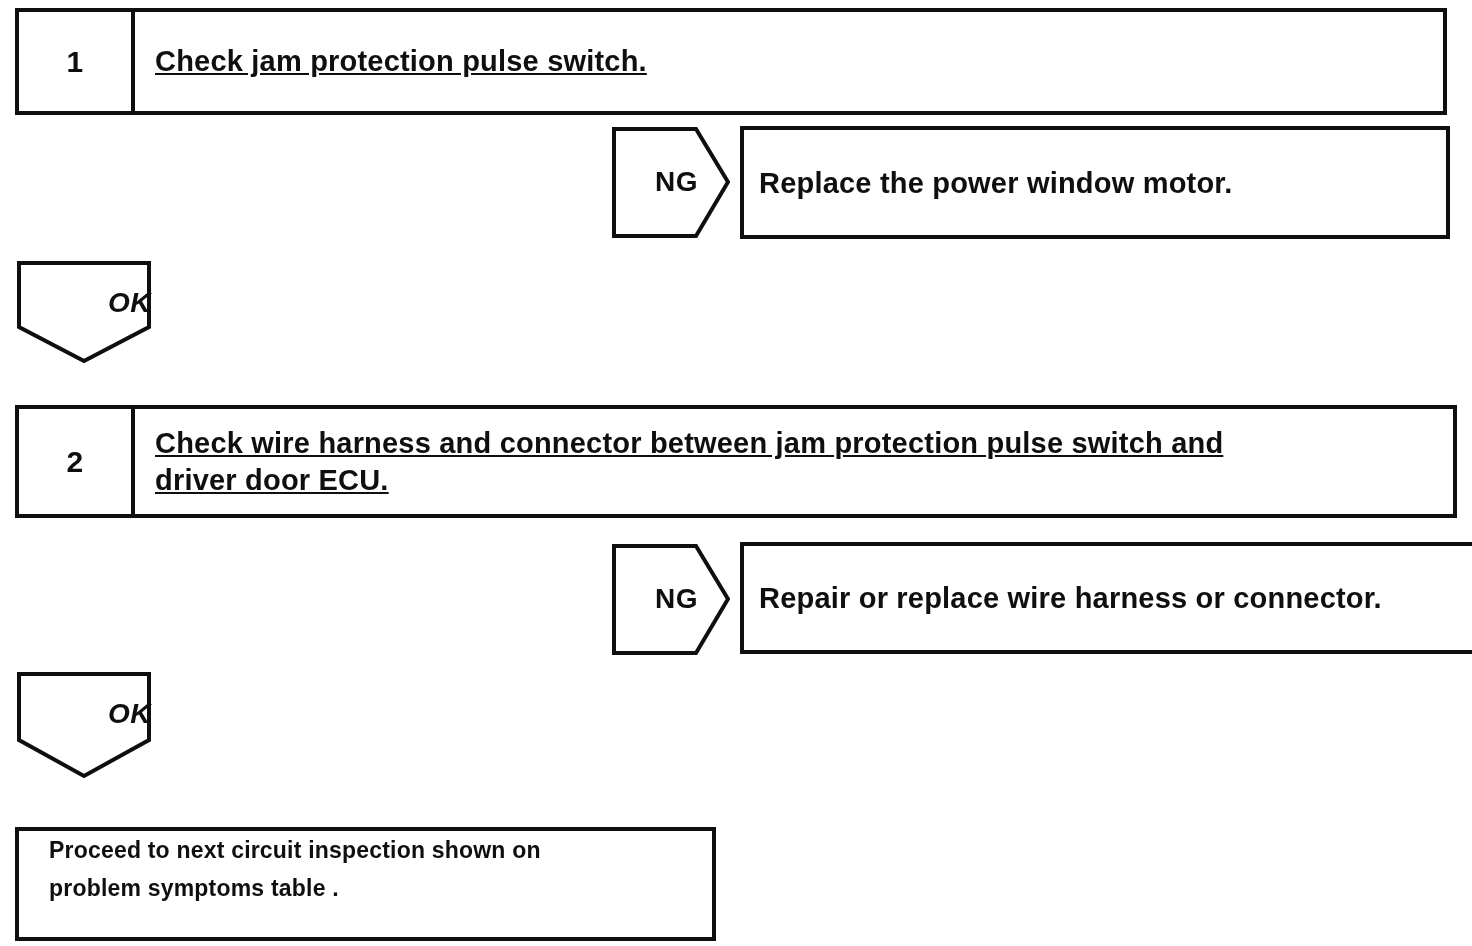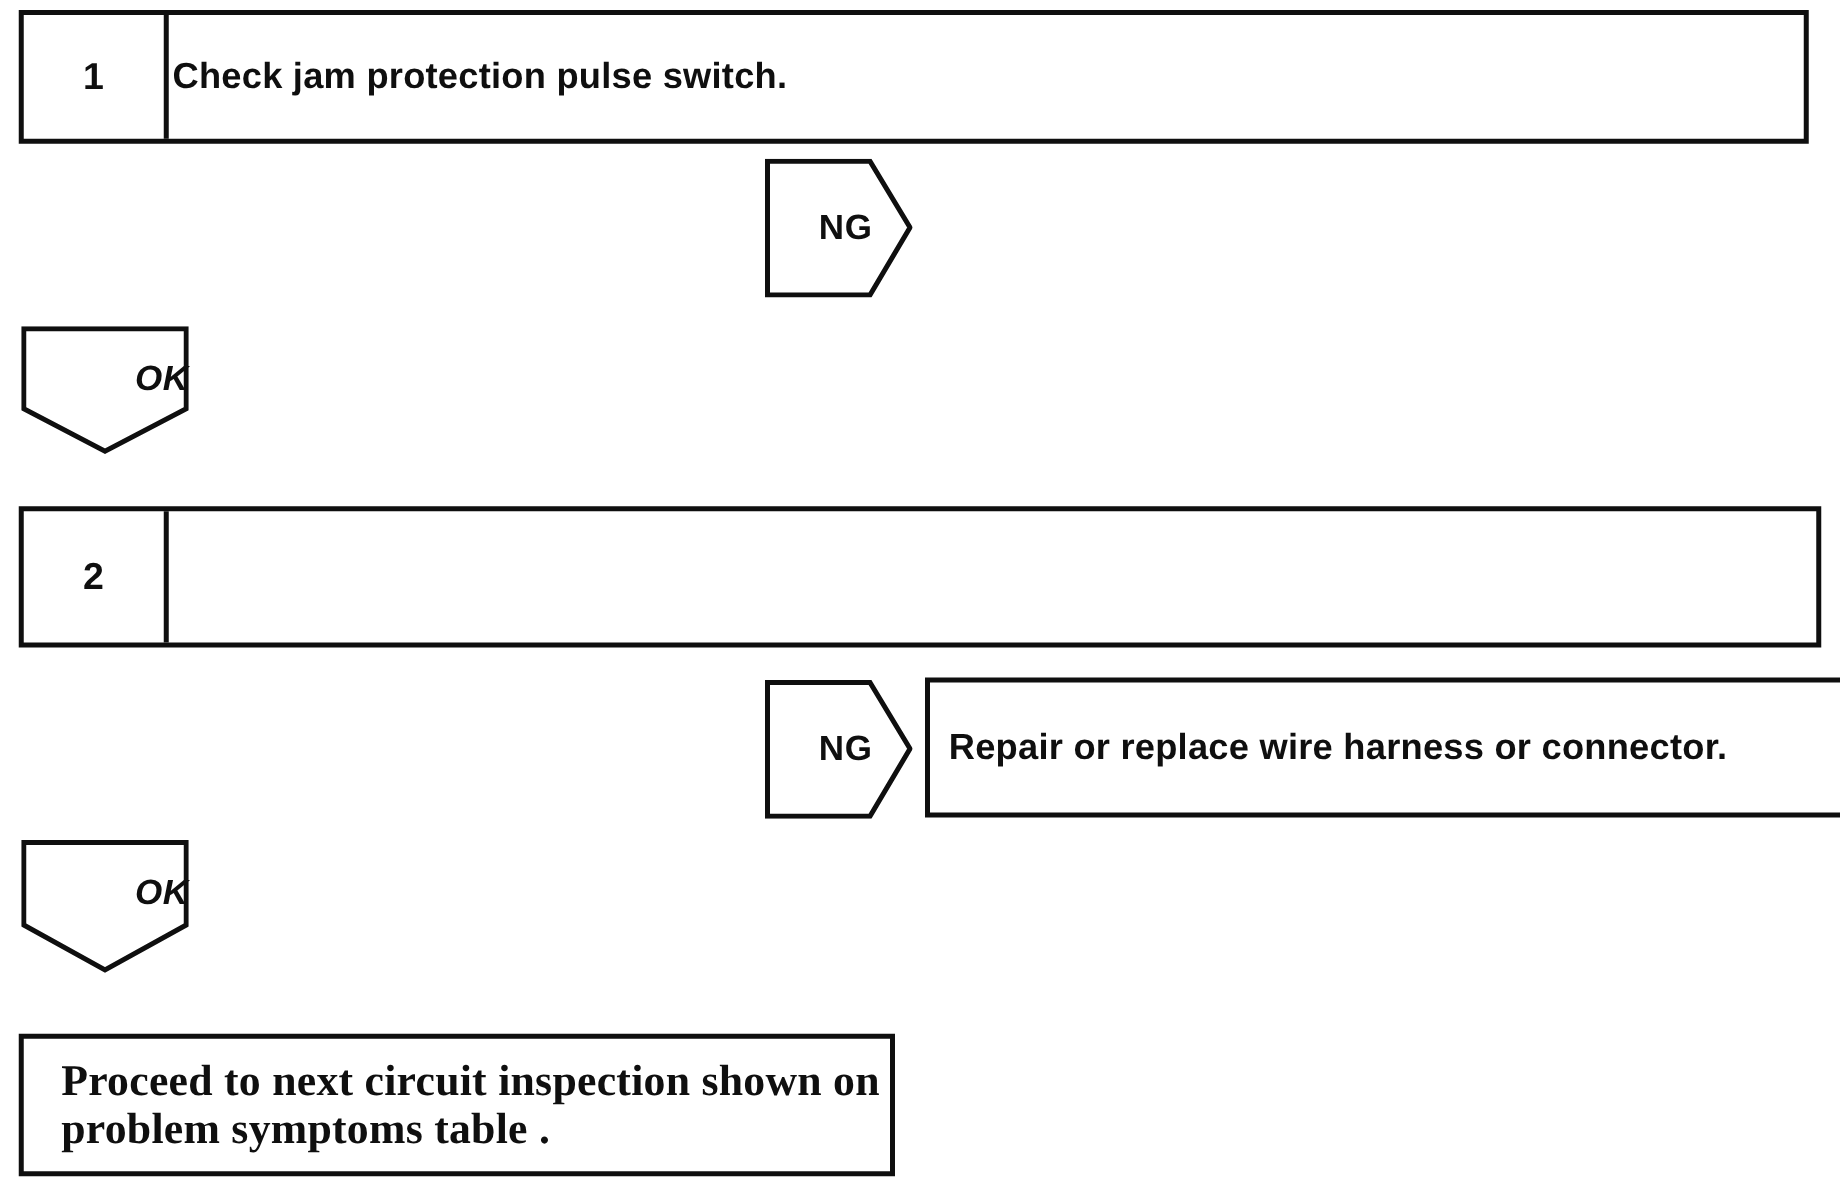--- a/index.html
+++ b/index.html
@@ -33,25 +33,26 @@
     display: flex;
     align-items: center;
     justify-content: center;
     font-size: 30px;
     letter-spacing: 0.5px;
   }
   .step-text {
     flex: 1;
     display: flex;
     align-items: center;
-    padding-left: 3px;
+    padding-left: 20px;
     padding-right: 20px;
     font-size: 29px;
     line-height: 37px;
     letter-spacing: 0.2px;
+    text-decoration: underline;
   }
 
   
   .action-box {
     border: 4px solid #0f0f0f;
     background: #ffffff;
     display: flex;
     align-items: center;
     box-sizing: border-box;
     padding-left: 15px;
@@ -59,28 +60,27 @@
     font-size: 29px;
     line-height: 36px;
     letter-spacing: 0.2px;
   }
 
   
   .plain-box {
     border: 4px solid #0f0f0f;
     background: #ffffff;
     display: flex;
-    align-items: center;
+    align-items: flex-start;
     box-sizing: border-box;
     padding-left: 30px;
     padding-right: 8px;
-    font-size: 35px;
+    font-size: 23px;
     line-height: 38px;
     letter-spacing: 0.2px;
-    font-family: Liberation Serif, serif;
   }
 
   
   .pent-wrap { position: absolute; }
   .pent-wrap svg { display: block; }
   .pent-label {
     position: absolute;
     font-size: 28px;
     letter-spacing: 0.5px;
     text-align: right;
@@ -108,30 +108,34 @@
     <div class="step-text">Check jam protection pulse switch.</div>
   </div>
 
   <div class="pent-wrap" style="left:612px; top:127px; width:118px; height:111px;">
     <svg width="118" height="111" viewBox="0 0 118 111">
       <polygon points="2,2 84,2 116,55 84,109 2,109" fill="#ffffff" stroke="#0f0f0f" stroke-width="4"></polygon>
     </svg>
     <span class="pent-label ng-label-pos">NG</span>
   </div>
 
+  <div class="action-box abs" style="left:740px; top:126px; width:710px; height:113px;">
+    <span>Replace the power window motor.</span>
+  </div>
 
   <div class="pent-wrap" style="left:17px; top:261px; width:134px; height:103px;">
     <svg width="134" height="103" viewBox="0 0 134 103">
       <polygon points="2,2 132,2 132,66 67,100 2,66" fill="#ffffff" stroke="#0f0f0f" stroke-width="4"></polygon>
     </svg>
     <span class="pent-label ok-label-pos">OK</span>
   </div>
 
   <div class="step-box abs" style="left:15px; top:405px; width:1442px; height:113px;">
     <div class="step-num">2</div>
+    <div class="step-text">Check wire harness and connector between jam protection pulse switch and<br>driver door ECU.</div>
   </div>
 
   <div class="pent-wrap" style="left:612px; top:544px; width:118px; height:111px;">
     <svg width="118" height="111" viewBox="0 0 118 111">
       <polygon points="2,2 84,2 116,55 84,109 2,109" fill="#ffffff" stroke="#0f0f0f" stroke-width="4"></polygon>
     </svg>
     <span class="pent-label ng-label-pos">NG</span>
   </div>
 
   <div class="action-box abs" style="left:740px; top:542px; width:820px; height:112px;">

